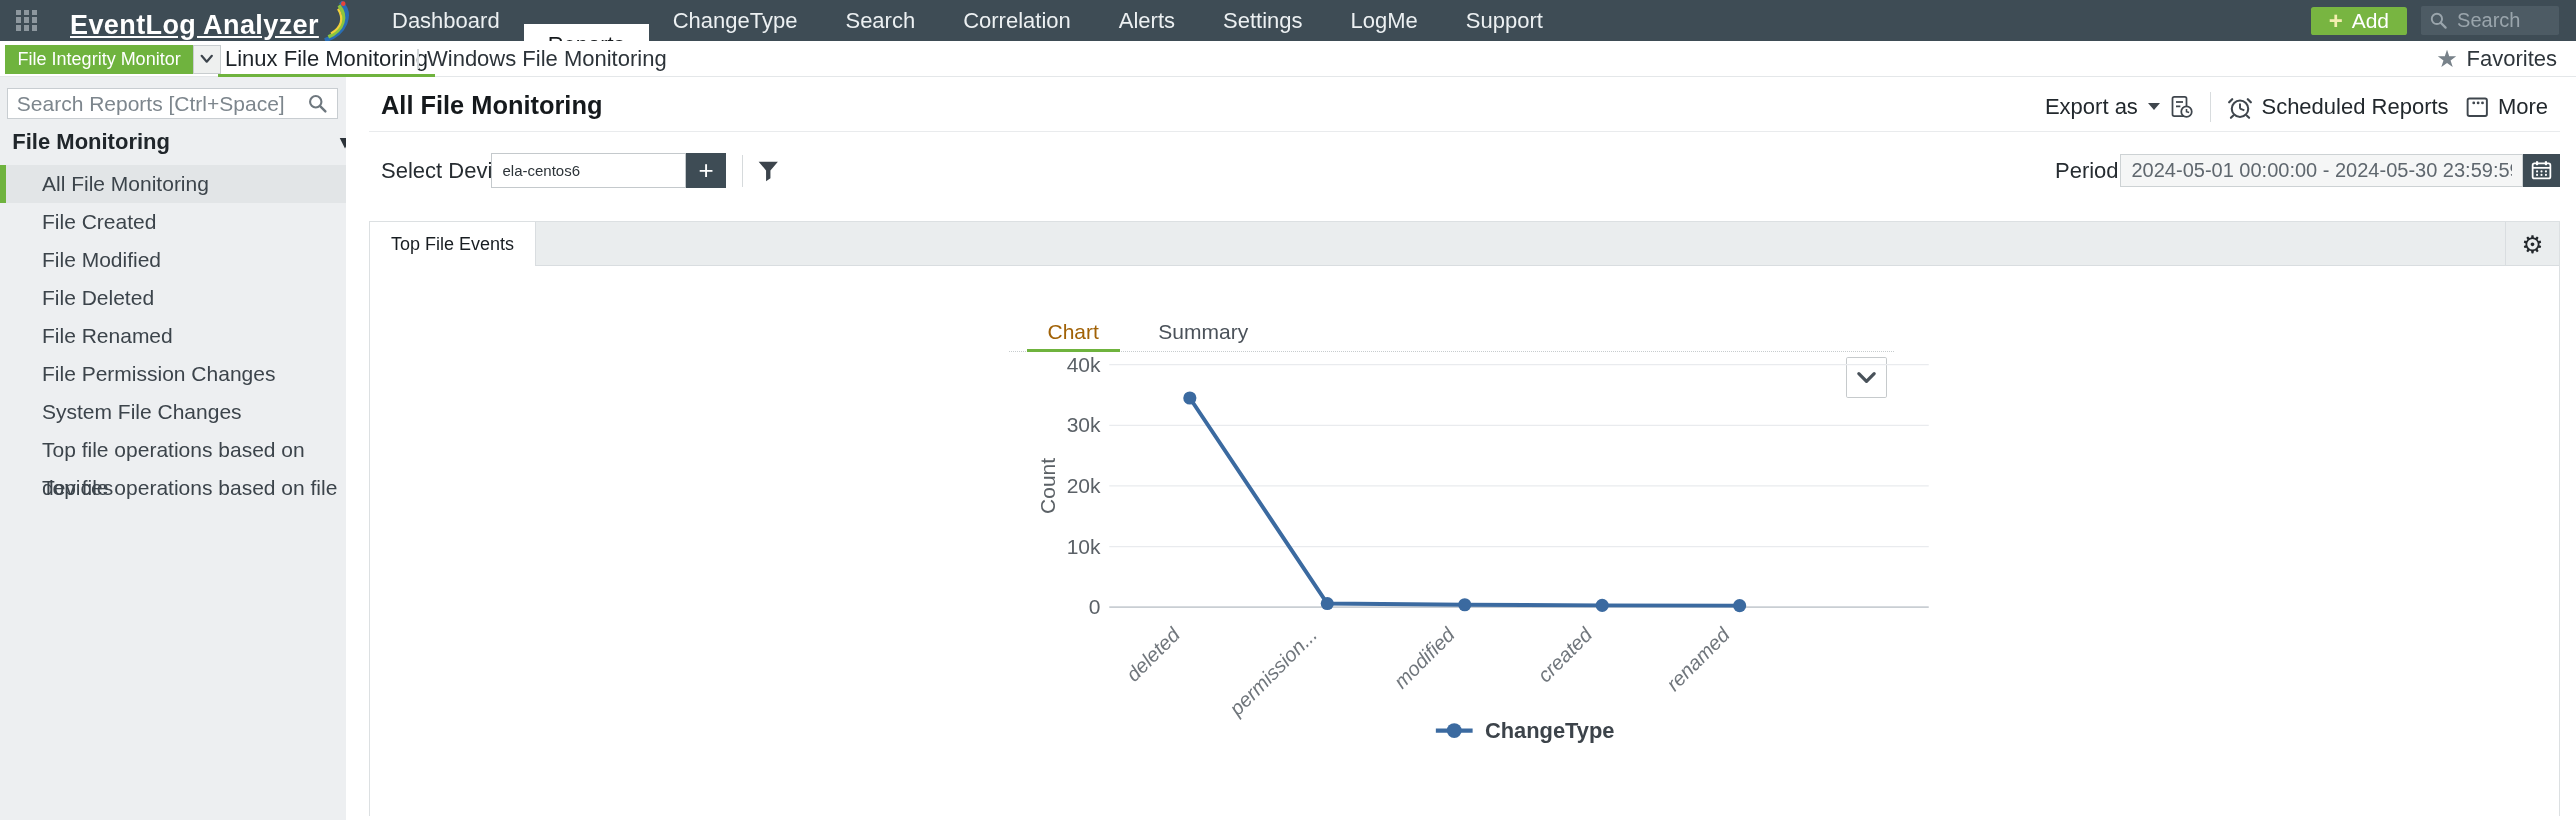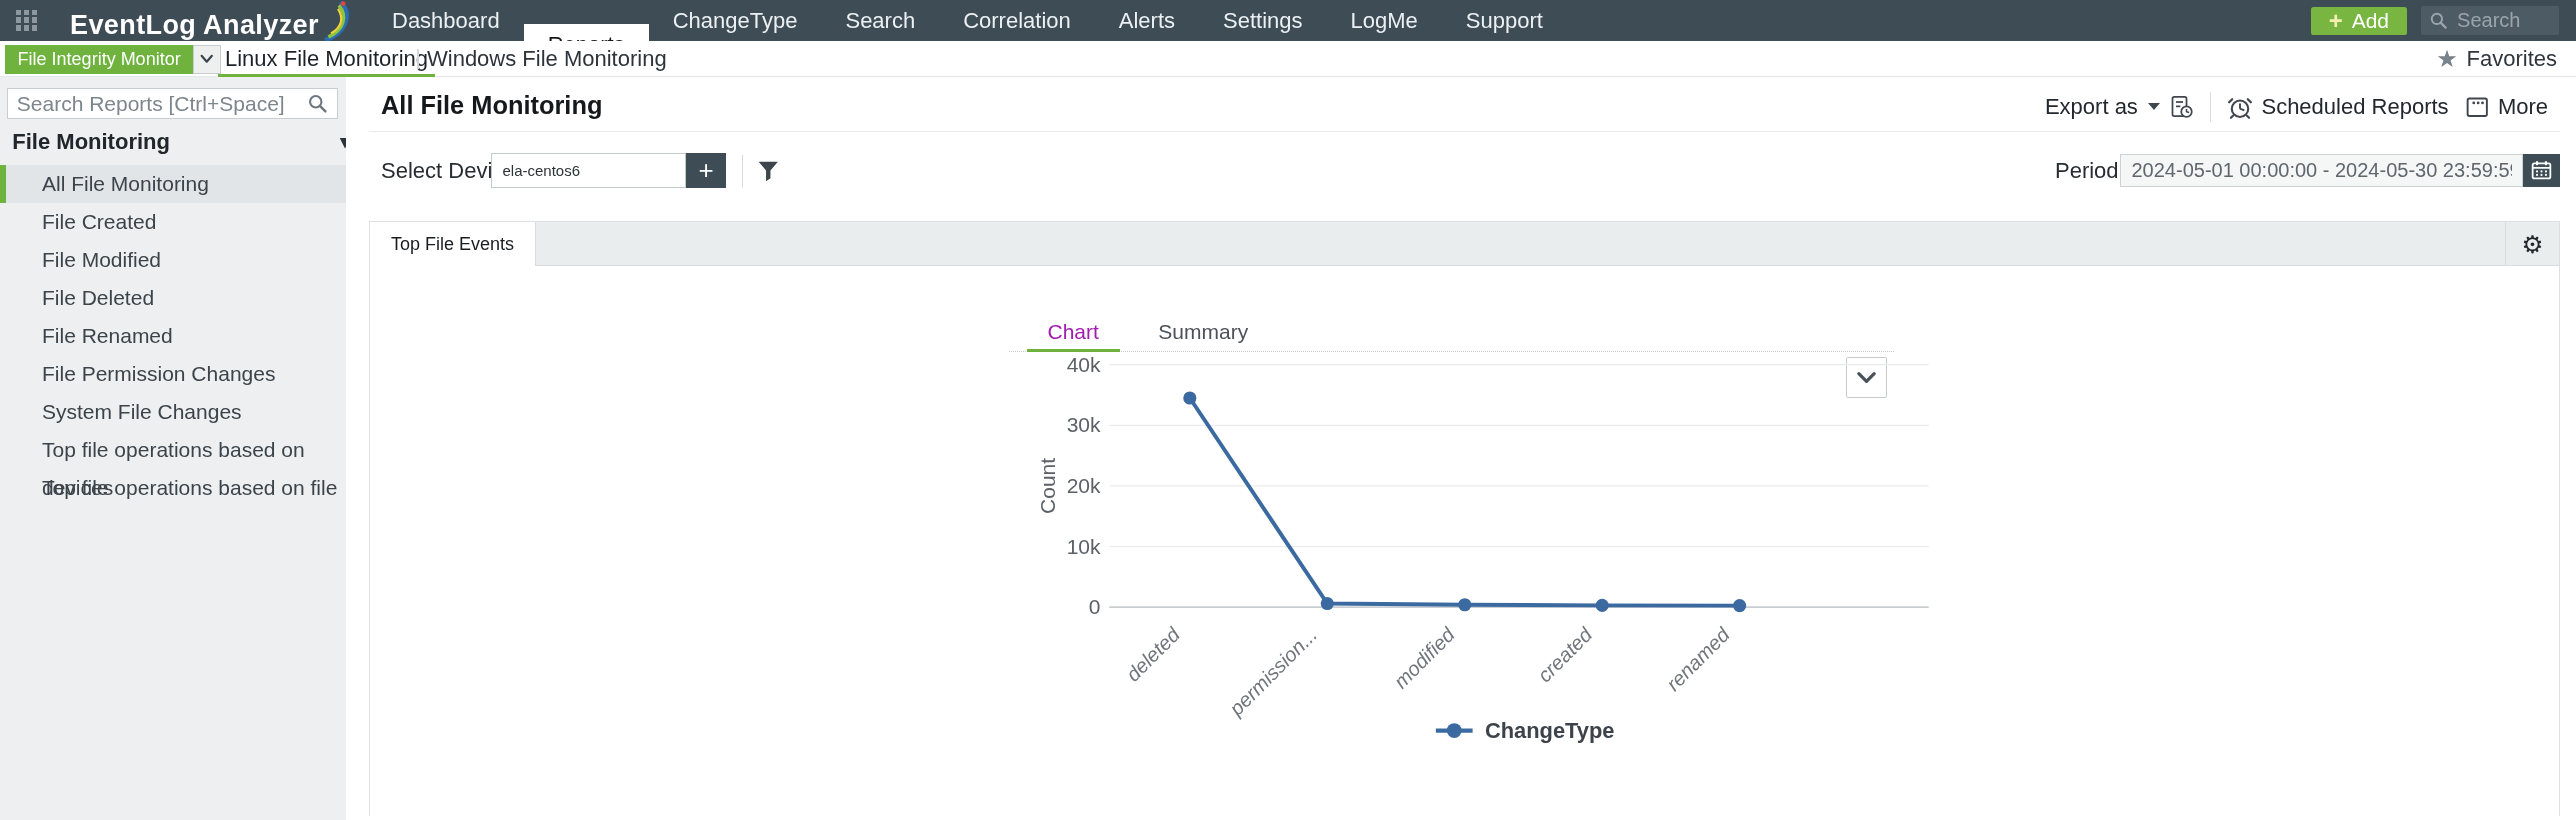--- a/index.html
+++ b/index.html
@@ -6,21 +6,21 @@
   html,body { width:2576px; height:820px; overflow:hidden; background:#fff;
               font-family:"Liberation Sans", sans-serif; }
   .app { position:relative; width:2576px; height:820px; }
 
   
   .topbar { position:absolute; left:0; top:0; width:2576px; height:41px; background:#3e4c55; }
   .apps-icon { position:absolute; left:16px; top:9.6px; width:23px; height:23px;
                display:grid; grid-template-columns:repeat(3,5.3px); grid-template-rows:repeat(3,5.3px); gap:2.6px; cursor:pointer;}
   .apps-icon i { background:#8d979e; display:block; }
   .logo { position:absolute; left:70px; top:0; height:50px; display:flex; align-items:center;
-          color:#fff; font-size:27px; font-weight:600; letter-spacing:0.4px; }
+          color:#fff; font-size:27px; font-weight:600; letter-spacing:0.4px;text-decoration:underline; }
   .logo svg { margin-left:3.5px; margin-top:-5.3px; }
   .main-nav { position:absolute; left:368px; top:0; height:41px; display:flex; }
   .nav-item { height:41px; line-height:41px; padding:0 24px; font-size:22px; color:#ecf0f2; cursor:pointer; }
   .nav-item.active { background:#fff; color:#15191c;margin-top:24px; }
   .topbar-right { position:absolute; right:17.5px; top:0; height:41px; display:flex; align-items:center; gap:14px; }
   .add-btn { height:28px; padding:0 17.5px; background:#78b541; border-radius:2.6px; color:#fff;
              font-size:21px; display:flex; align-items:center; gap:8.8px; cursor:pointer; }
   .add-btn .plus { color:#f4eeb0; font-size:24px; font-weight:700; line-height:26px; }
   .top-search { width:138px; height:29px; background:#4d5b64; border-radius:1.8px; display:flex; align-items:center; padding:0 8.8px; gap:8.8px; }
   .top-search svg { color:#9aa5ac; flex:0 0 auto; }
@@ -90,21 +90,21 @@
   .widget { position:absolute; left:23px; right:16px; top:144px; bottom:4.4px; border:0.9px solid #dce0e2; }
   .widget-tabs { position:relative; height:44px; background:#eaedee; border-bottom:0.9px solid #d9dde0; }
   .widget-tab { position:absolute; left:0; top:0; width:166px; height:44px; background:#fff; border-right:0.9px solid #d9dde0;
                 font-size:18px; color:#181d21; display:flex; align-items:center; justify-content:center; cursor:pointer; }
   .widget-gear { position:absolute; right:0; top:0; width:54px; height:44px; border-left:0.9px solid #d9dde0;
                  display:flex; align-items:center; justify-content:center; font-size:24.5px; color:#23282c; cursor:pointer; }
   .widget-body { position:relative; height:550px; background:#fff; }
 
   .chart-tabs { position:absolute; left:639px; top:48px; width:885px; height:38px; border-bottom:0.9px dotted #c7ccce; display:flex; }
   .ctab { height:38px; line-height:35px; padding:0 21px; margin-left:17.5px; font-size:21px; color:#4b525a; cursor:pointer; }
-  .ctab.active { color:#a21caf; border-bottom:3.5px solid #6fb33e; margin-bottom:-0.9px; }
+  .ctab.active { color:#a16207; border-bottom:3.5px solid #6fb33e; margin-bottom:-0.9px; }
   .chart-chevron { position:absolute; left:1476px; top:91px; width:41px; height:41px; border:0.9px solid #c6cacc;
                    border-radius:1.8px; background:#fff; display:flex; align-items:center; justify-content:center;
                    color:#49525a; cursor:pointer; }
   #chart-svg { position:absolute; left:639px; top:33px; }
   .ytick { font-size:24px; fill:#5b6167; }
   .xtick { font-size:23px; fill:#70767c; font-style:italic; }
   .ylab  { font-size:24px; fill:#5b6166; }
   .legend-text { font-size:25px; font-weight:700; fill:#3c434a; }
 </style>
 </head>

